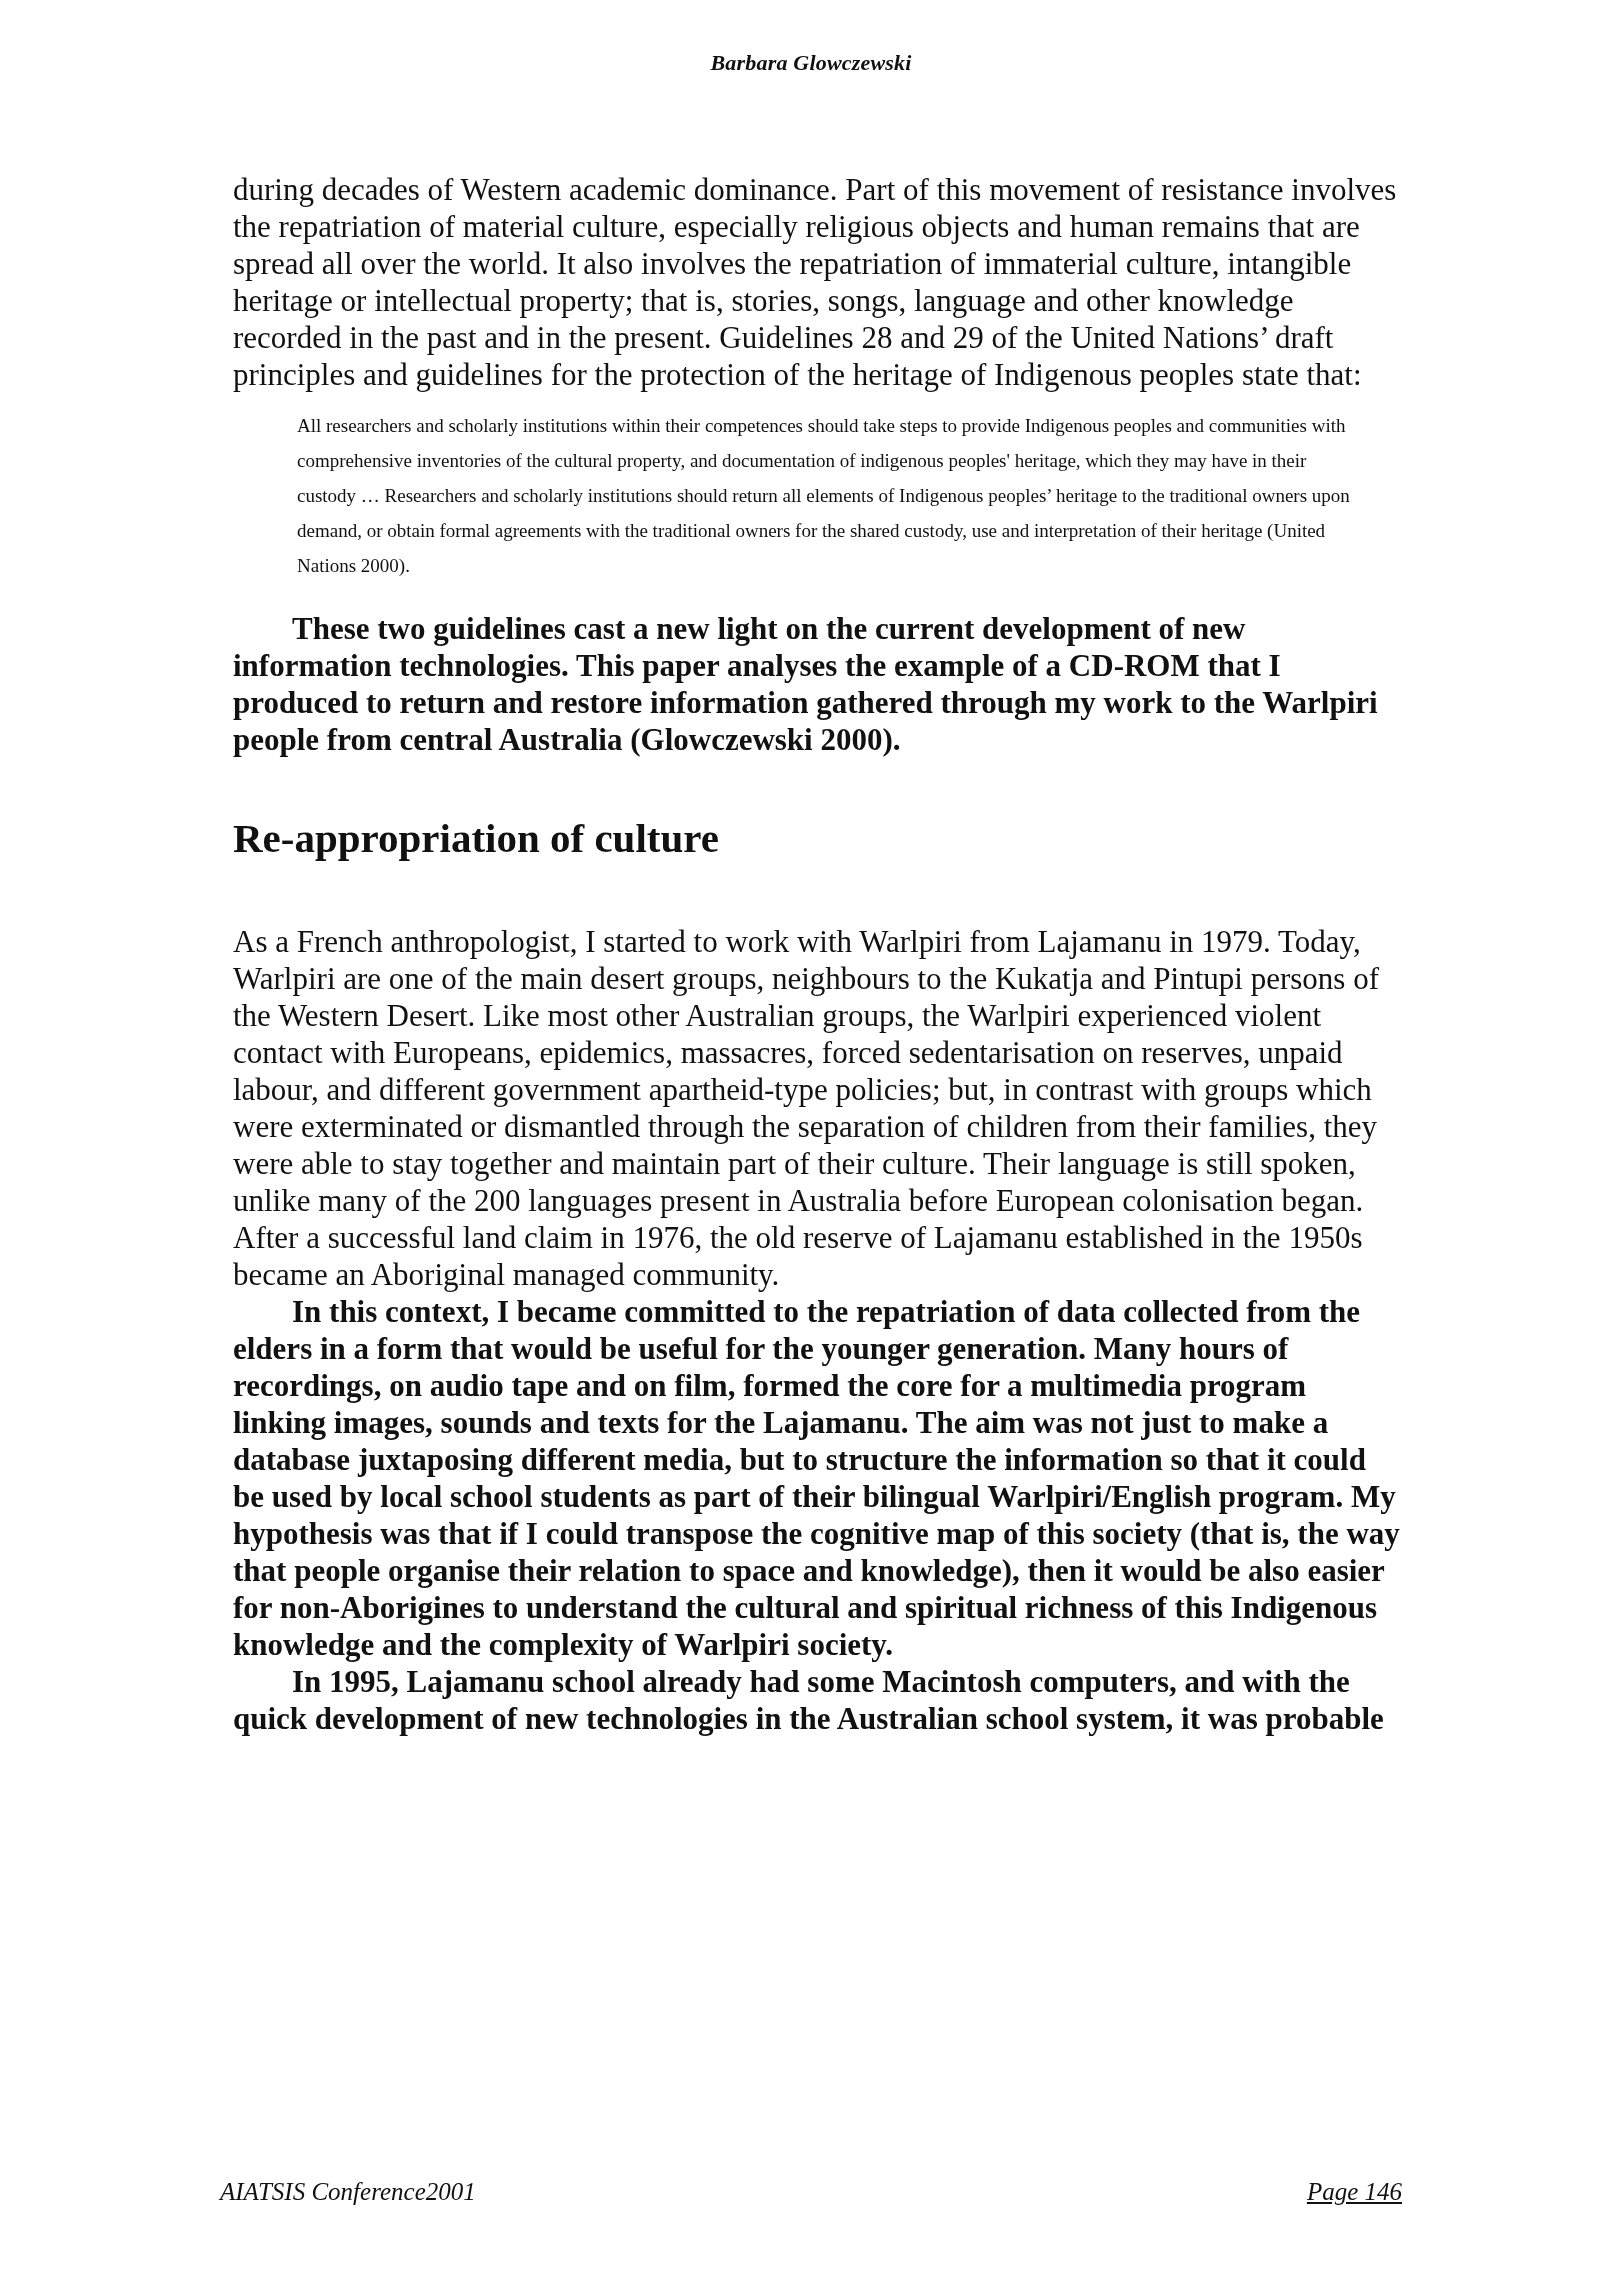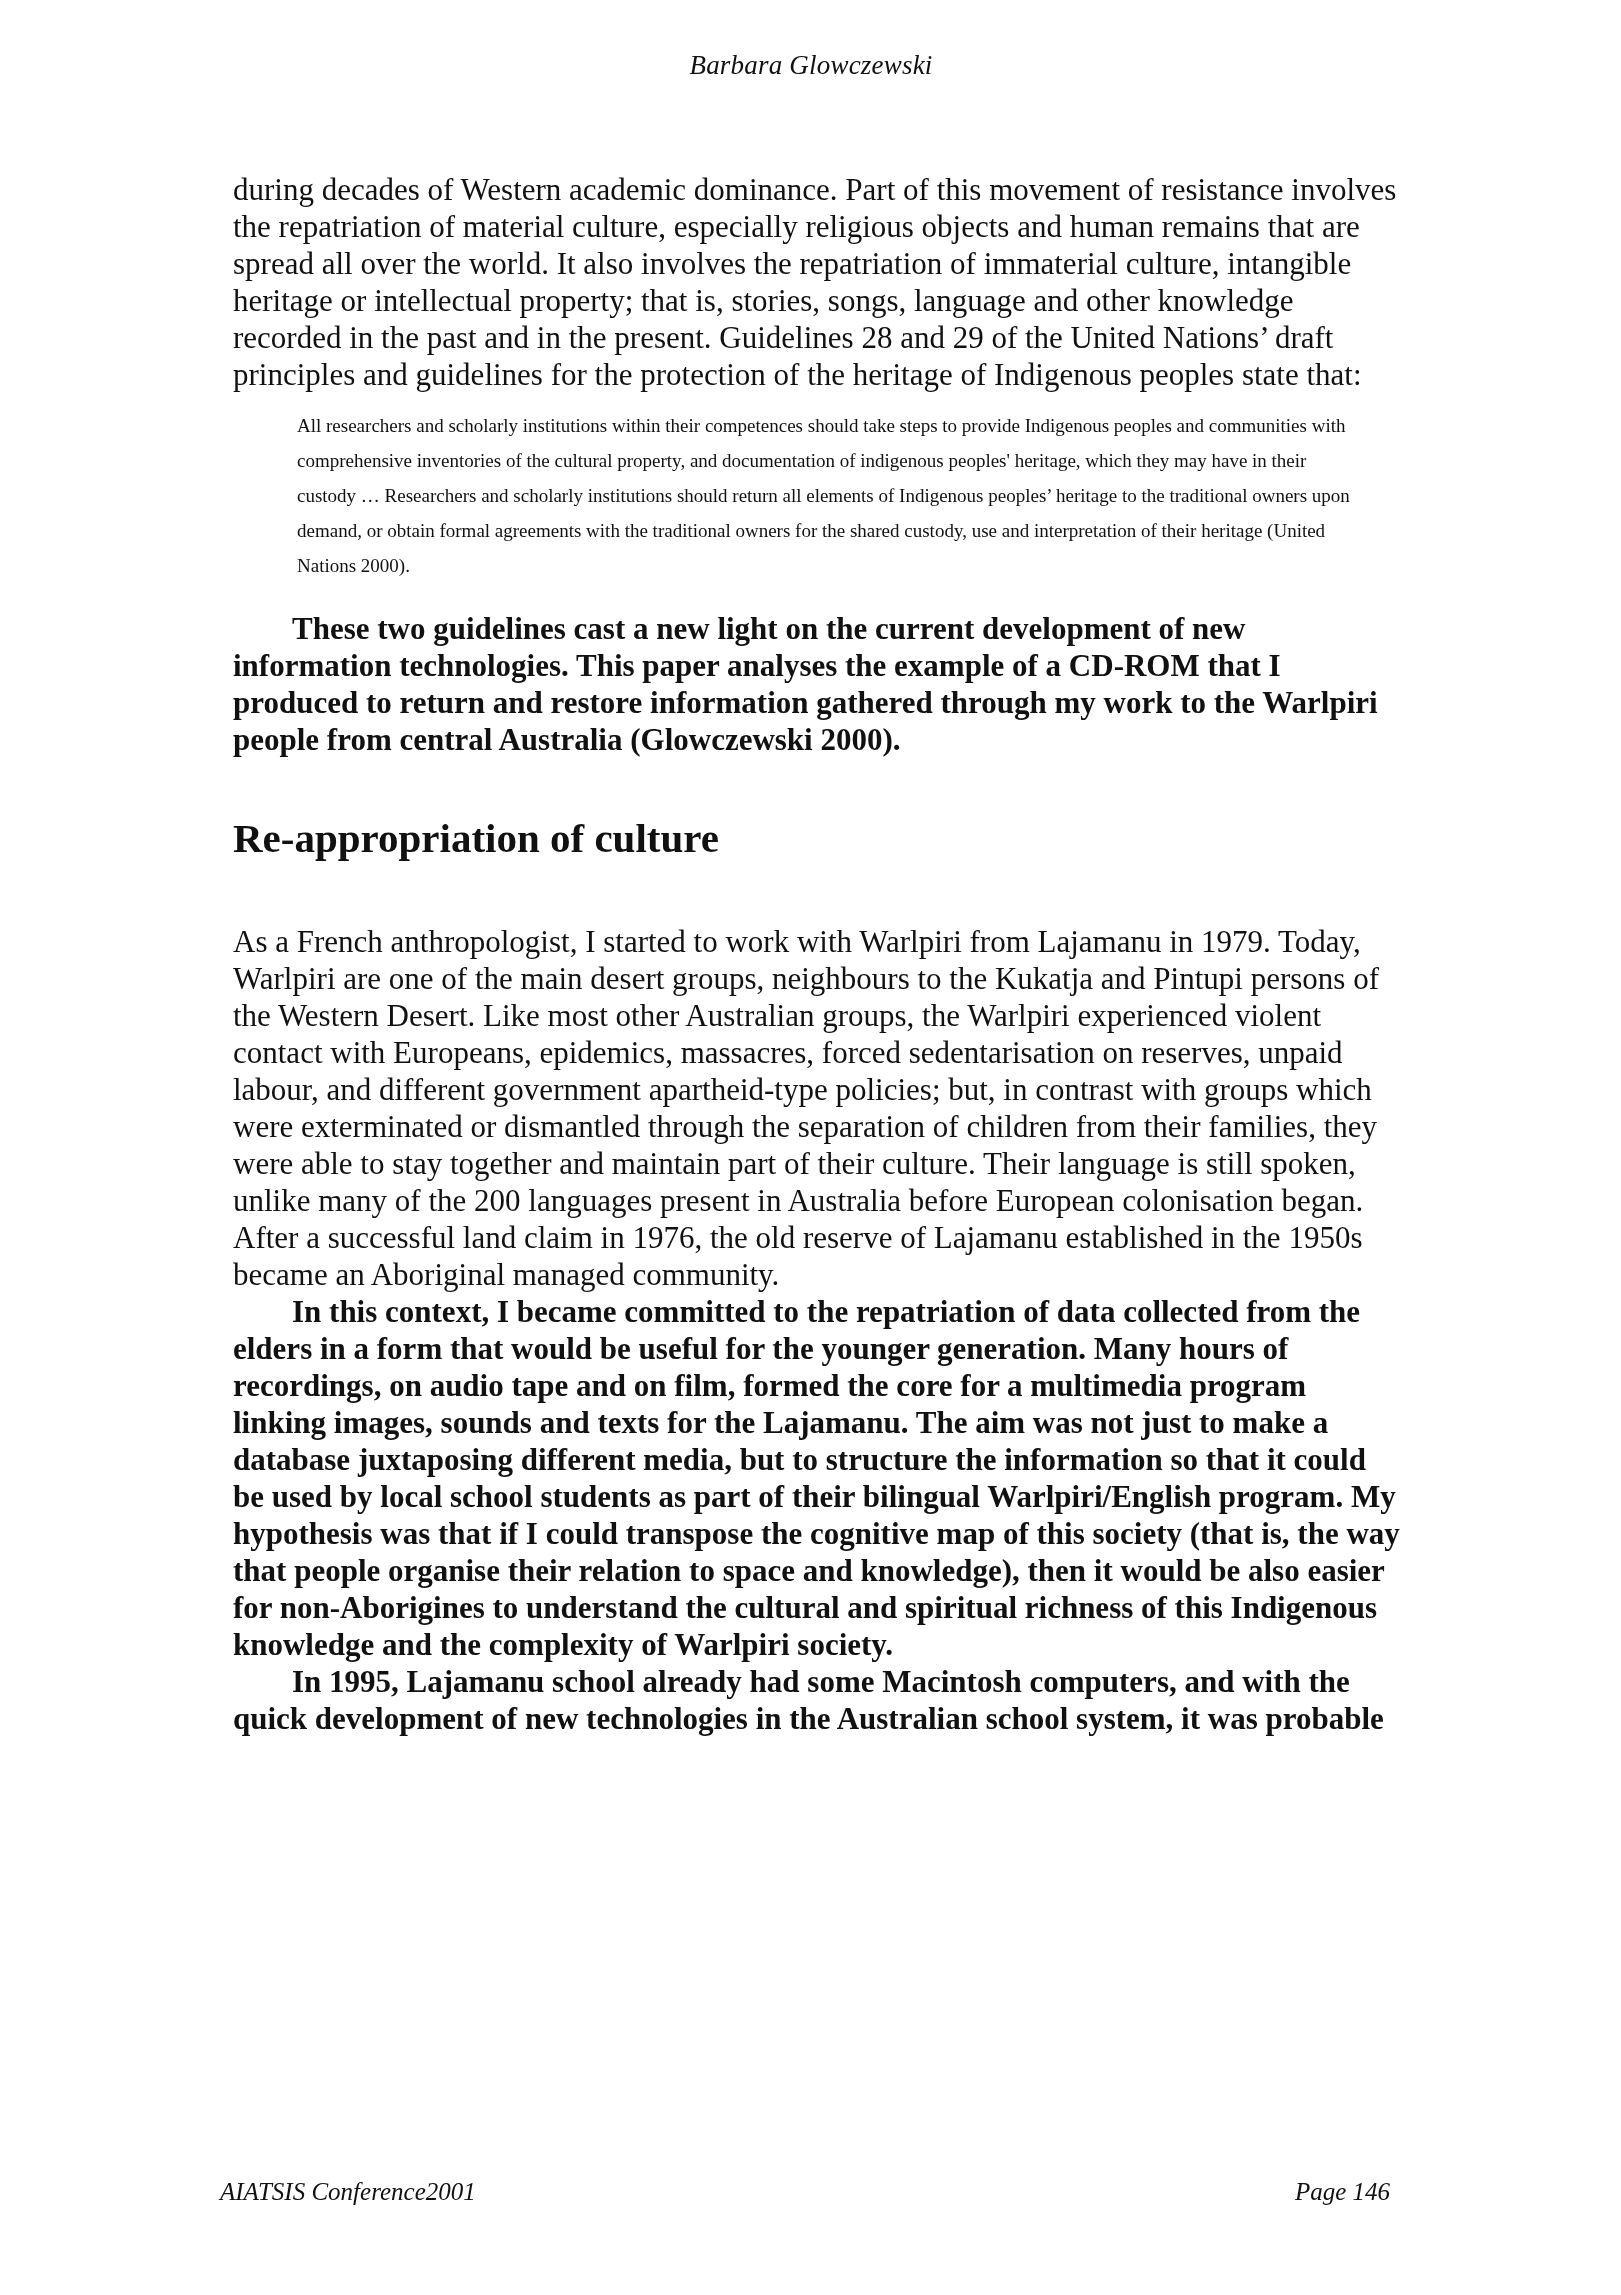--- a/index.html
+++ b/index.html
@@ -15,22 +15,23 @@
     font-family: "Liberation Serif", "DejaVu Serif", serif;
     color: #111111;
   }
   .running-head {
     position: absolute;
     top: 50px;
     left: 0;
     width: 100%;
     text-align: center;
     font-style: italic;
-    font-size: 27px;
+    font-size: 22px;
     letter-spacing: 0.2px;
+    font-weight: bold;
   }
   .content {
     position: absolute;
     top: 171px;
     left: 233px;
     width: 1171px;
   }
   .para {
     font-size: 31px;
     line-height: 37px;
@@ -56,21 +57,21 @@
   }
   .p-after-heading { margin-top: 66px; }
   .p-gap { }
   .footer {
     position: absolute;
     top: 2178px;
     font-style: italic;
     font-size: 25px;
   }
   .footer-left { left: 220px; font-style: italic; }
-  .footer-right { right: 232px; }
+  .footer-right { right: 220px; text-decoration: underline; }
 </style>
 </head>
 <body>
 
 <div class="running-head">Barbara Glowczewski</div>
 
 <div class="content">
   <p class="para">during decades of Western academic dominance. Part of this movement of resistance involves the repatriation of material culture, especially religious objects and human remains that are spread all over the world. It also involves the repatriation of immaterial culture, intangible heritage or intellectual property; that is, stories, songs, language and other knowledge recorded in the past and in the present. Guidelines 28 and 29 of the United Nations’ draft principles and guidelines for the protection of the heritage of Indigenous peoples state that:</p>
 
   <p class="para quote">All researchers and scholarly institutions within their competences should take steps to provide Indigenous peoples and communities with comprehensive inventories of the cultural property, and documentation of indigenous peoples' heritage, which they may have in their custody … Researchers and scholarly institutions should return all elements of Indigenous peoples’ heritage to the traditional owners upon demand, or obtain formal agreements with the traditional owners for the shared custody, use and interpretation of their heritage (United Nations 2000).</p>

